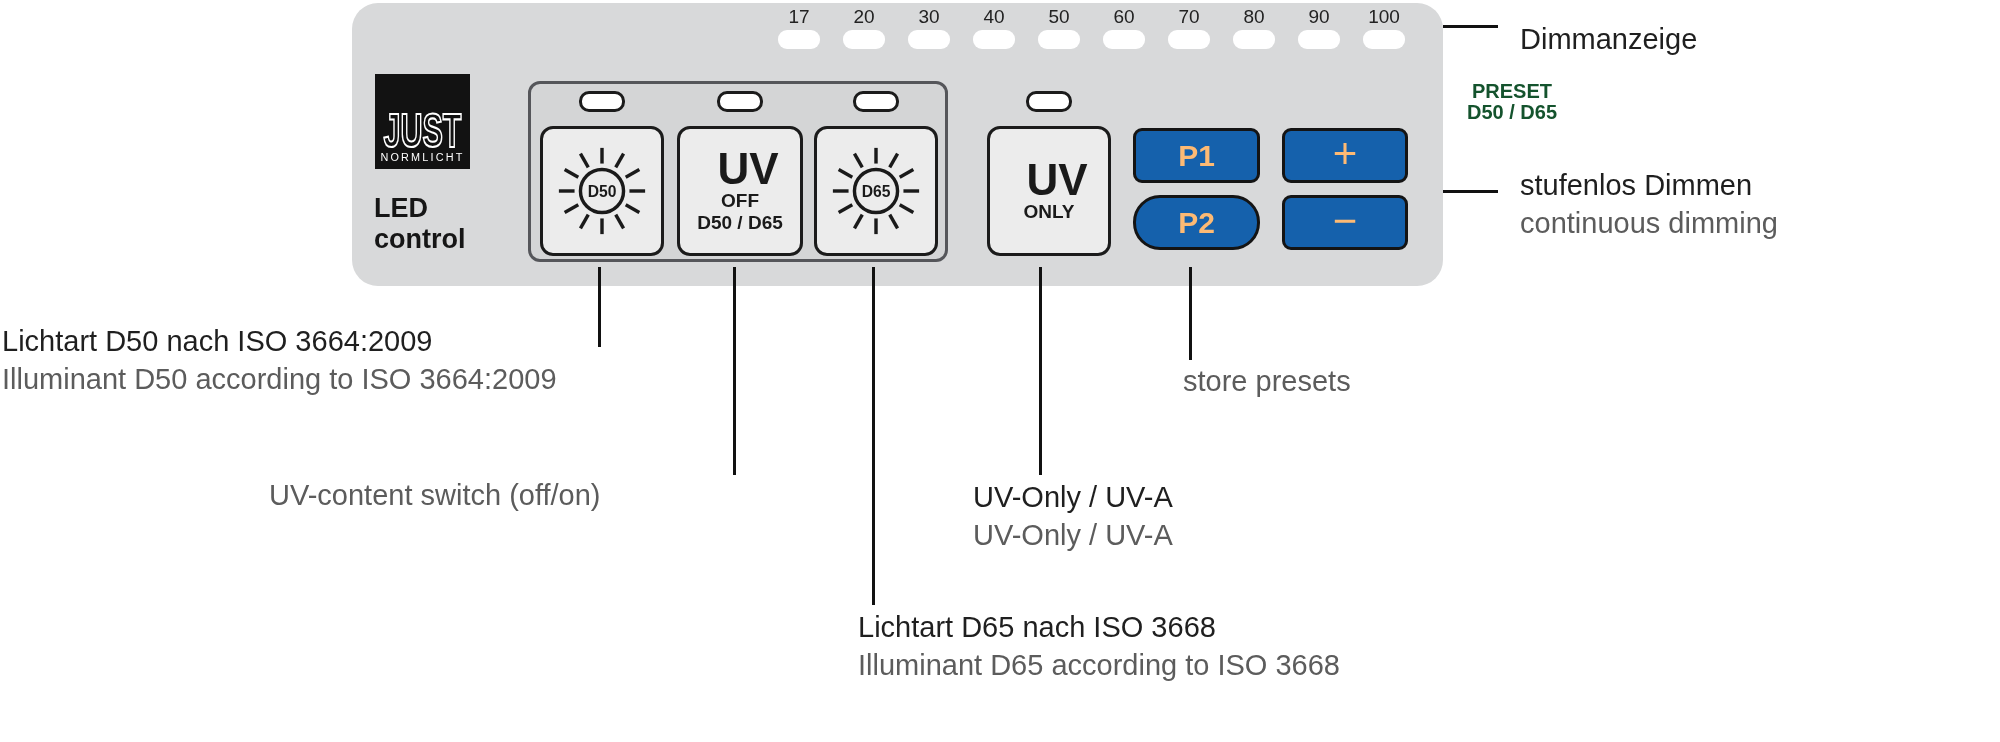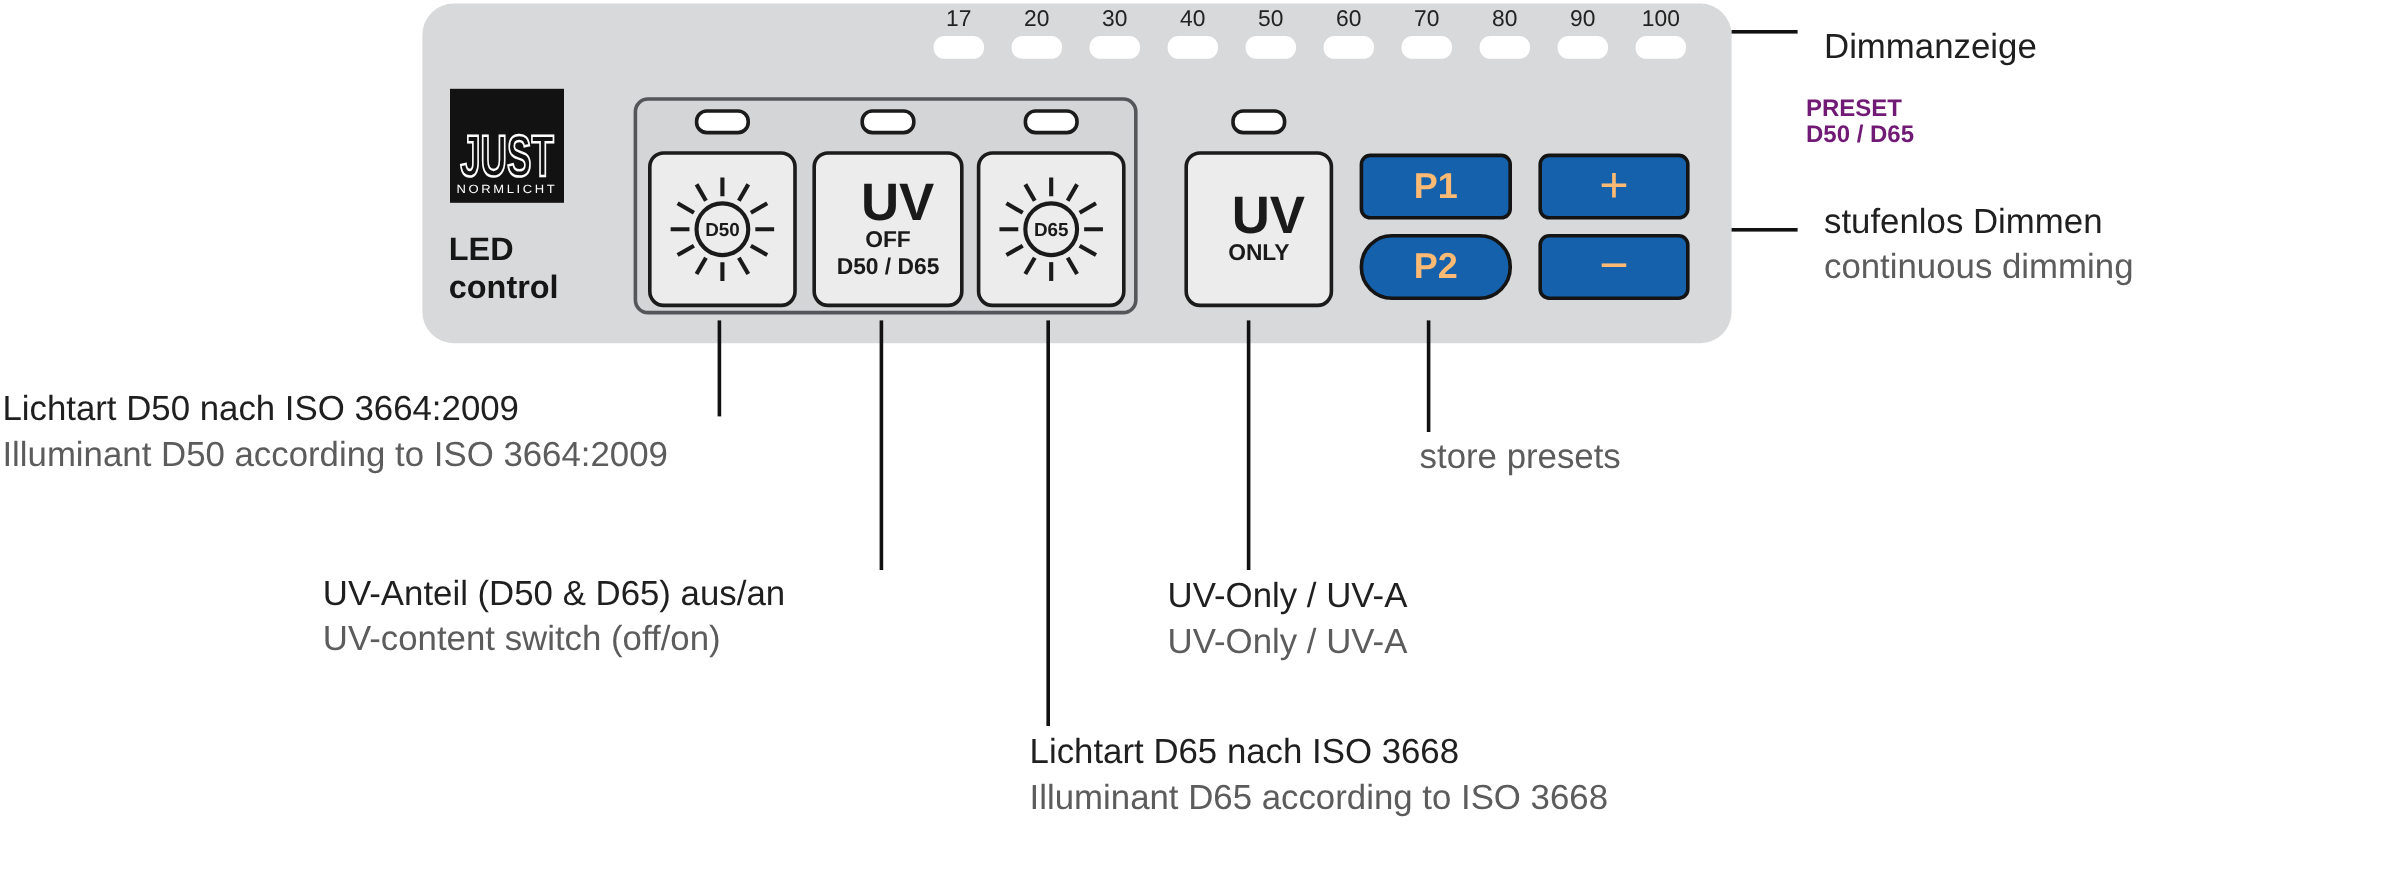--- a/index.html
+++ b/index.html
@@ -69,23 +69,23 @@
     background: #ececec; border: 3px solid #1b1b1b; border-radius: 13px;
     display: flex; flex-direction: column; align-items: center; justify-content: center;
     color: #1a1a1a; cursor: pointer;
   }
   .key .big { font-size: 44px; font-weight: 700; line-height: 42px; margin-left: 16px; }
   .key .small { font-size: 19px; font-weight: 700; line-height: 22px; white-space: nowrap; }
   .key svg { display: block; }
 
   
   .preset-label {
-    left: 1153px; top: 78px; width: 200px;
-    font-size: 20px; font-weight: 700;
-    color: #701a75; line-height: 21px; white-space: nowrap;
+    left: 1060px; top: 78px; width: 200px;
+    text-align: center; font-size: 20px; font-weight: 700;
+    color: #14532d; line-height: 21px; white-space: nowrap;
   }
 
   
   .blue-btn {
     width: 127px; height: 55px;
     background: #1561ac; border: 3px solid #141414; border-radius: 9px;
     color: #fdba74; font-weight: 700; font-size: 30px;
     display: flex; align-items: center; justify-content: center;
     cursor: pointer;
   }
@@ -257,21 +257,20 @@
     <span class="de">stufenlos Dimmen</span>
     <span class="en">continuous dimming</span>
   </div>
 
   <div class="abs note" style="left:2px; top:322px;">
     <span class="de">Lichtart D50 nach ISO 3664:2009</span>
     <span class="en">Illuminant D50 according to ISO 3664:2009</span>
   </div>
 
   <div class="abs note" style="left:269px; top:476px;">
-    <span class="de">UV-Anteil (D50 &amp; D65) aus/an</span>
     <span class="en">UV-content switch (off/on)</span>
   </div>
 
   <div class="abs note" style="left:973px; top:478px;">
     <span class="de">UV-Only / UV-A</span>
     <span class="en">UV-Only / UV-A</span>
   </div>
 
   <div class="abs note" style="left:1183px; top:362px;">
     <span class="en">store presets</span>

